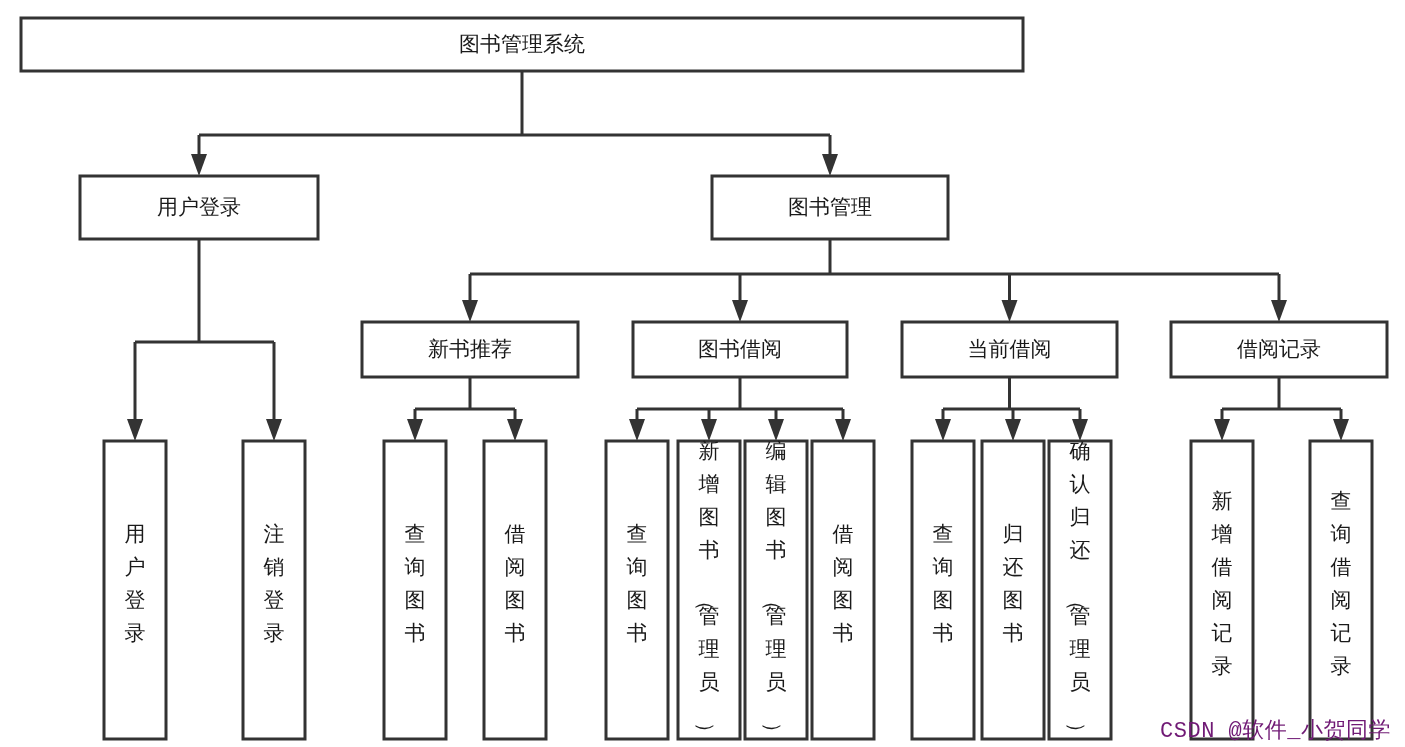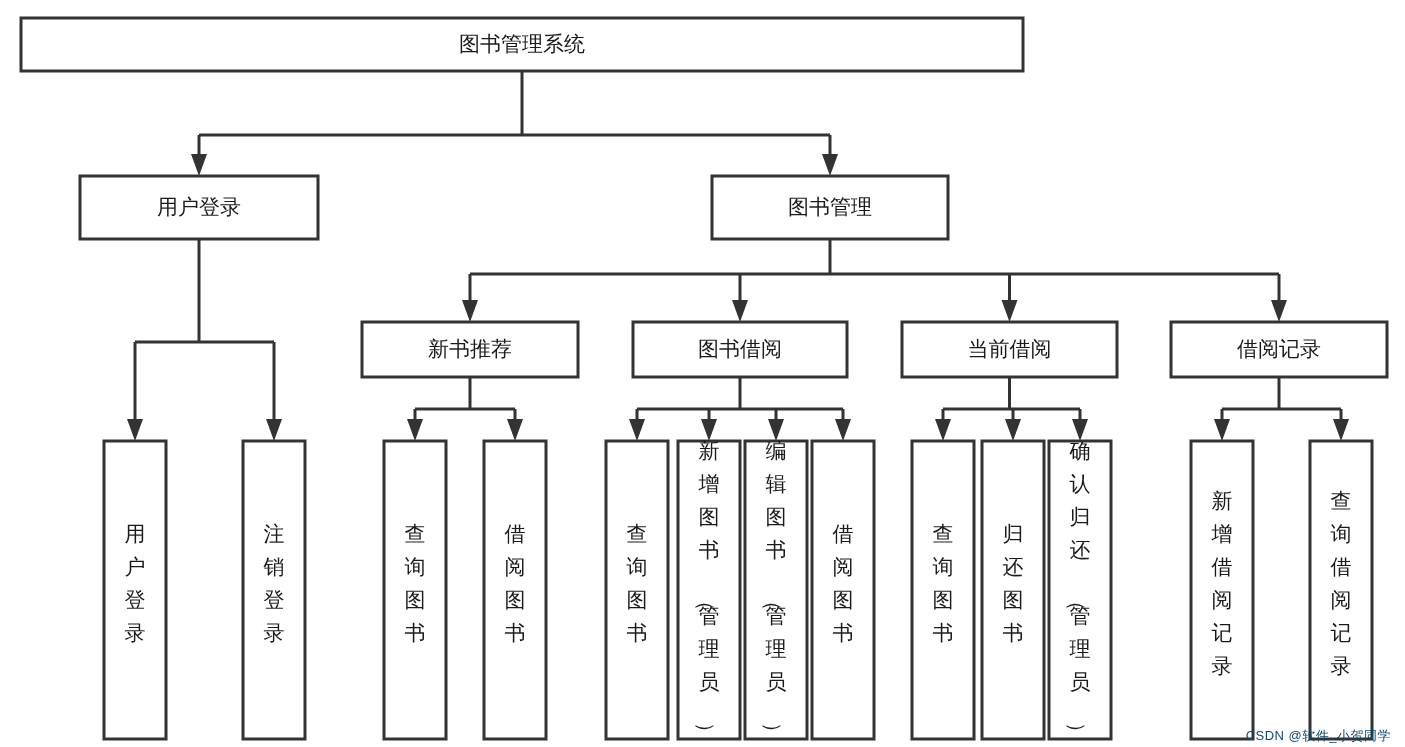--- a/index.html
+++ b/index.html
@@ -52,23 +52,23 @@
     fill: none;
   }
   .arrow-head {
     fill: #333333;
     stroke: none;
   }
   .watermark {
     position: absolute;
     right: 14px;
     bottom: 6px;
-    font-family: Liberation Sans, sans-serif;
-    font-size: 13px;
-    color: #0c4a6e;
+    font-family: Liberation Mono, monospace;
+    font-size: 22px;
+    color: #701a75;
     letter-spacing: 0.5px;
     white-space: nowrap;
     user-select: none;
     pointer-events: none;
   }
 </style>
 </head>
 <body>
 
 <div id="diagram-root">

